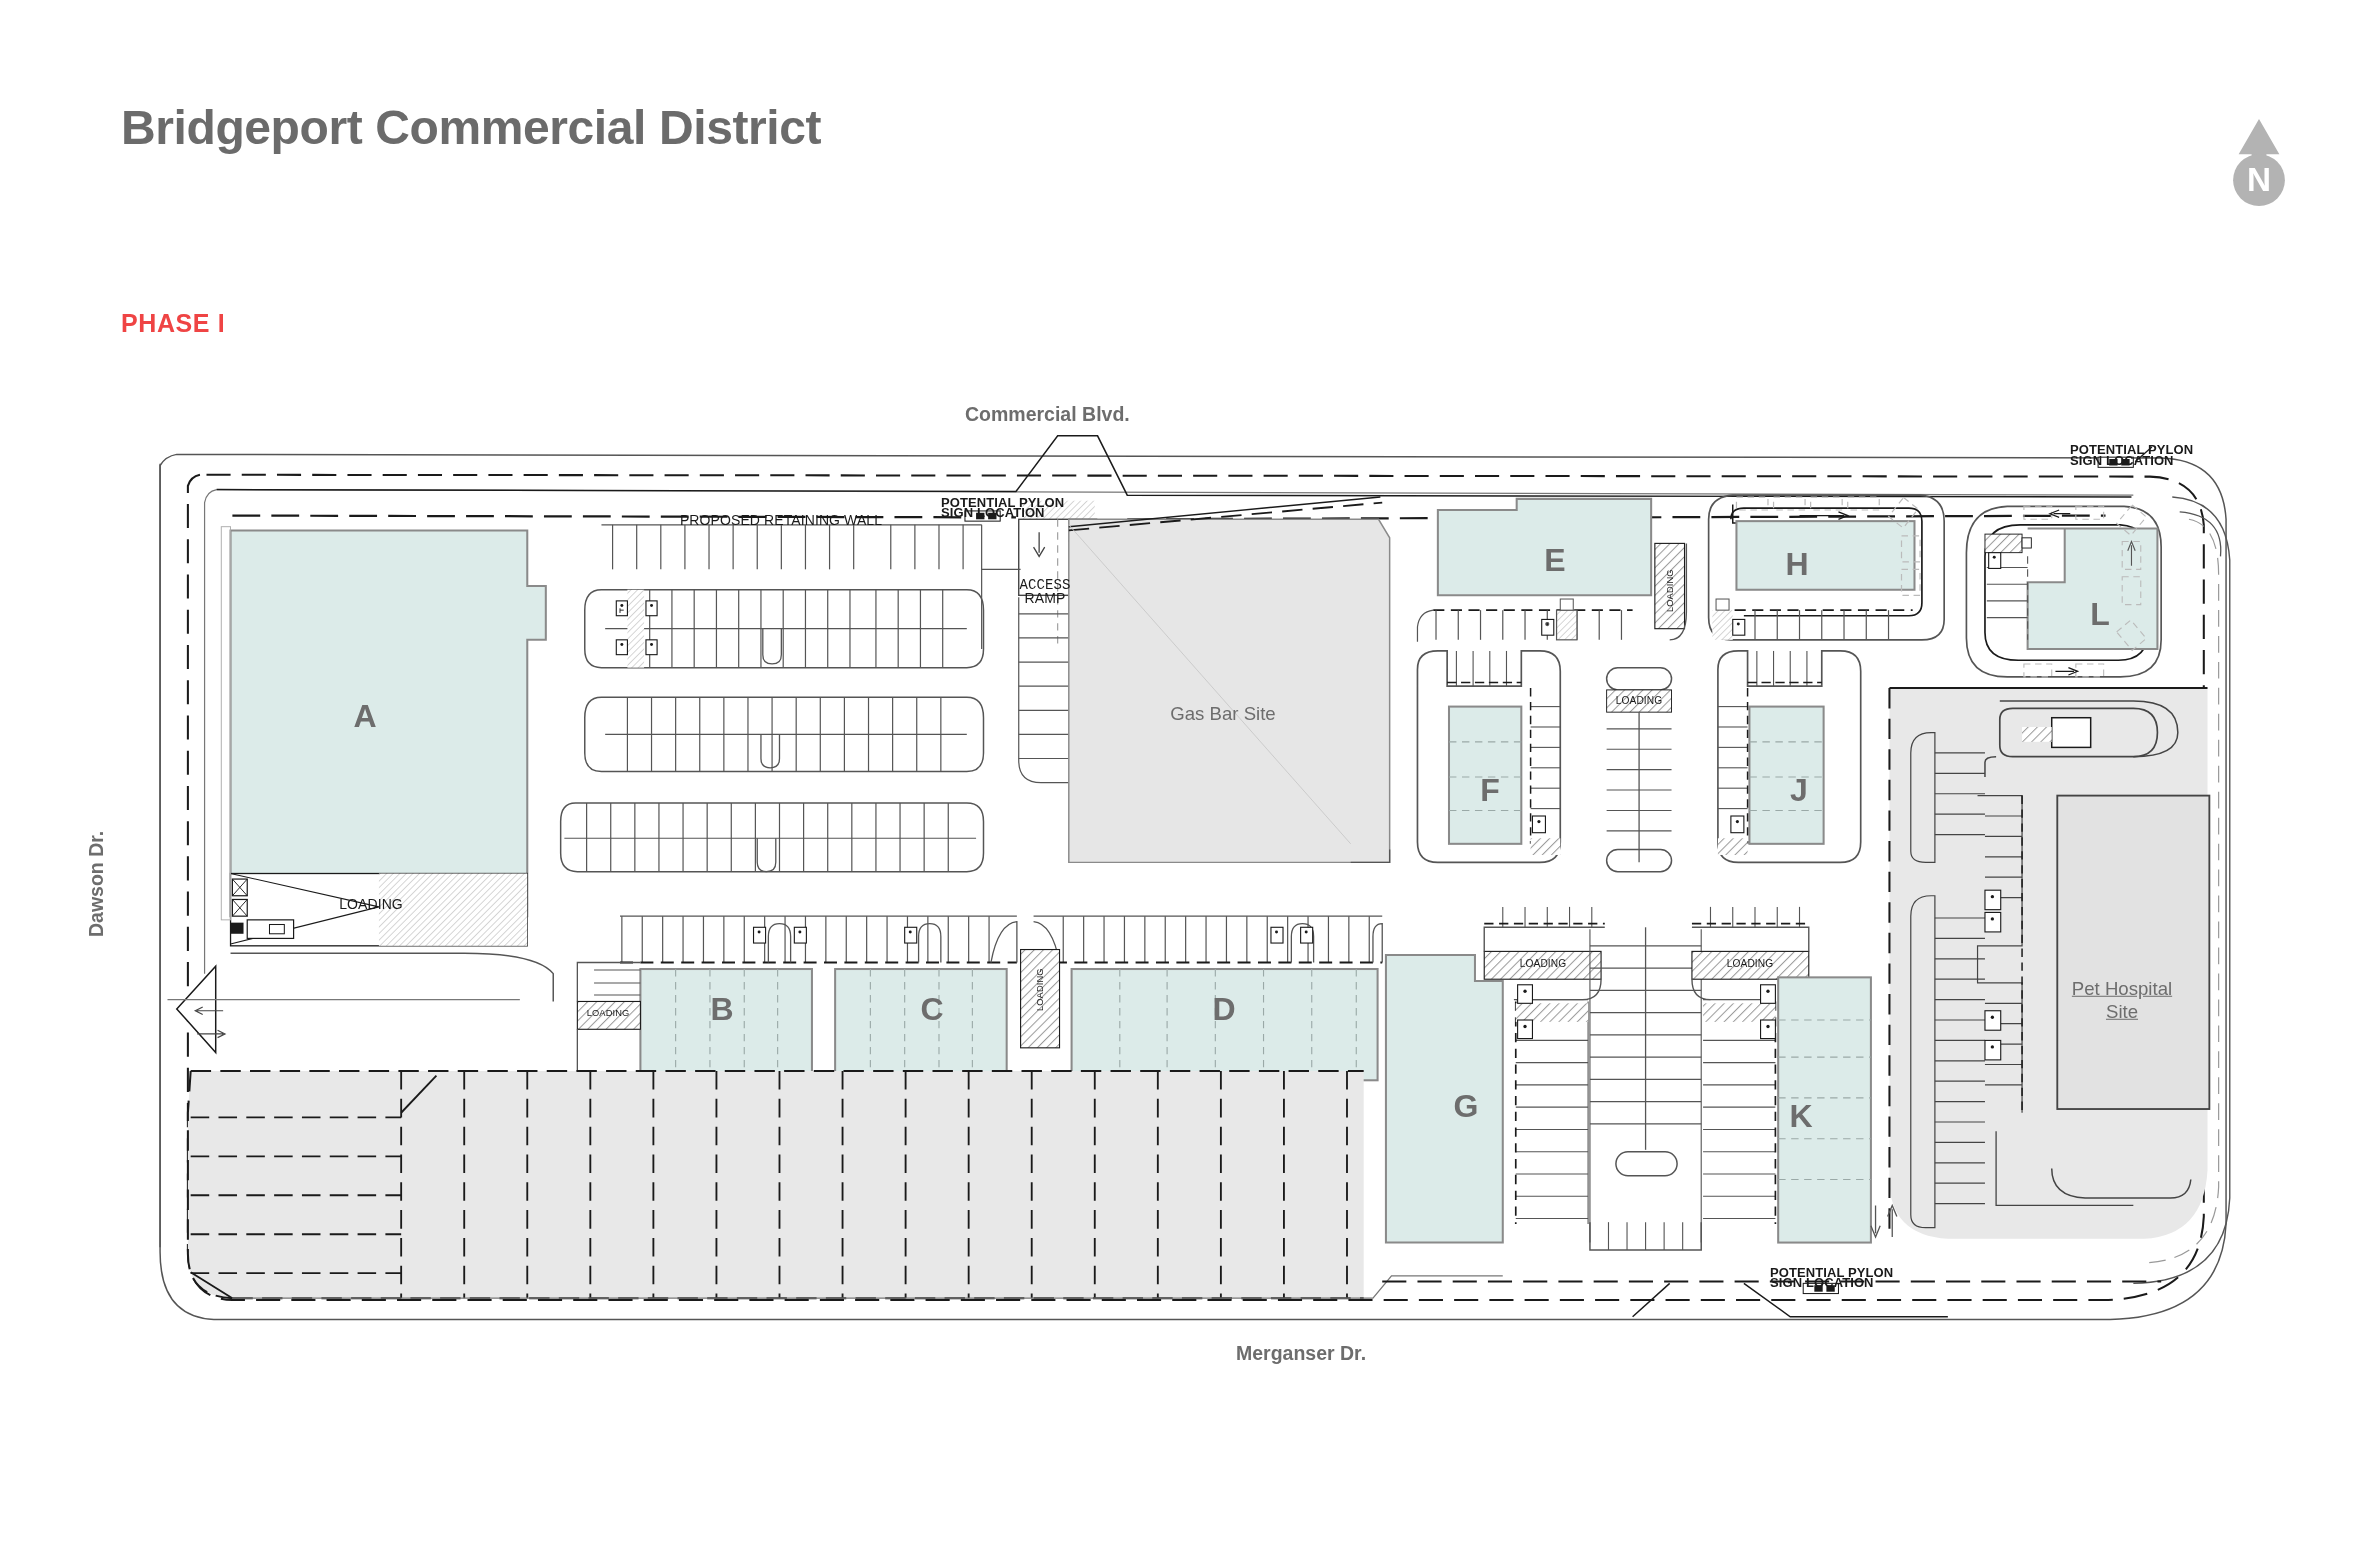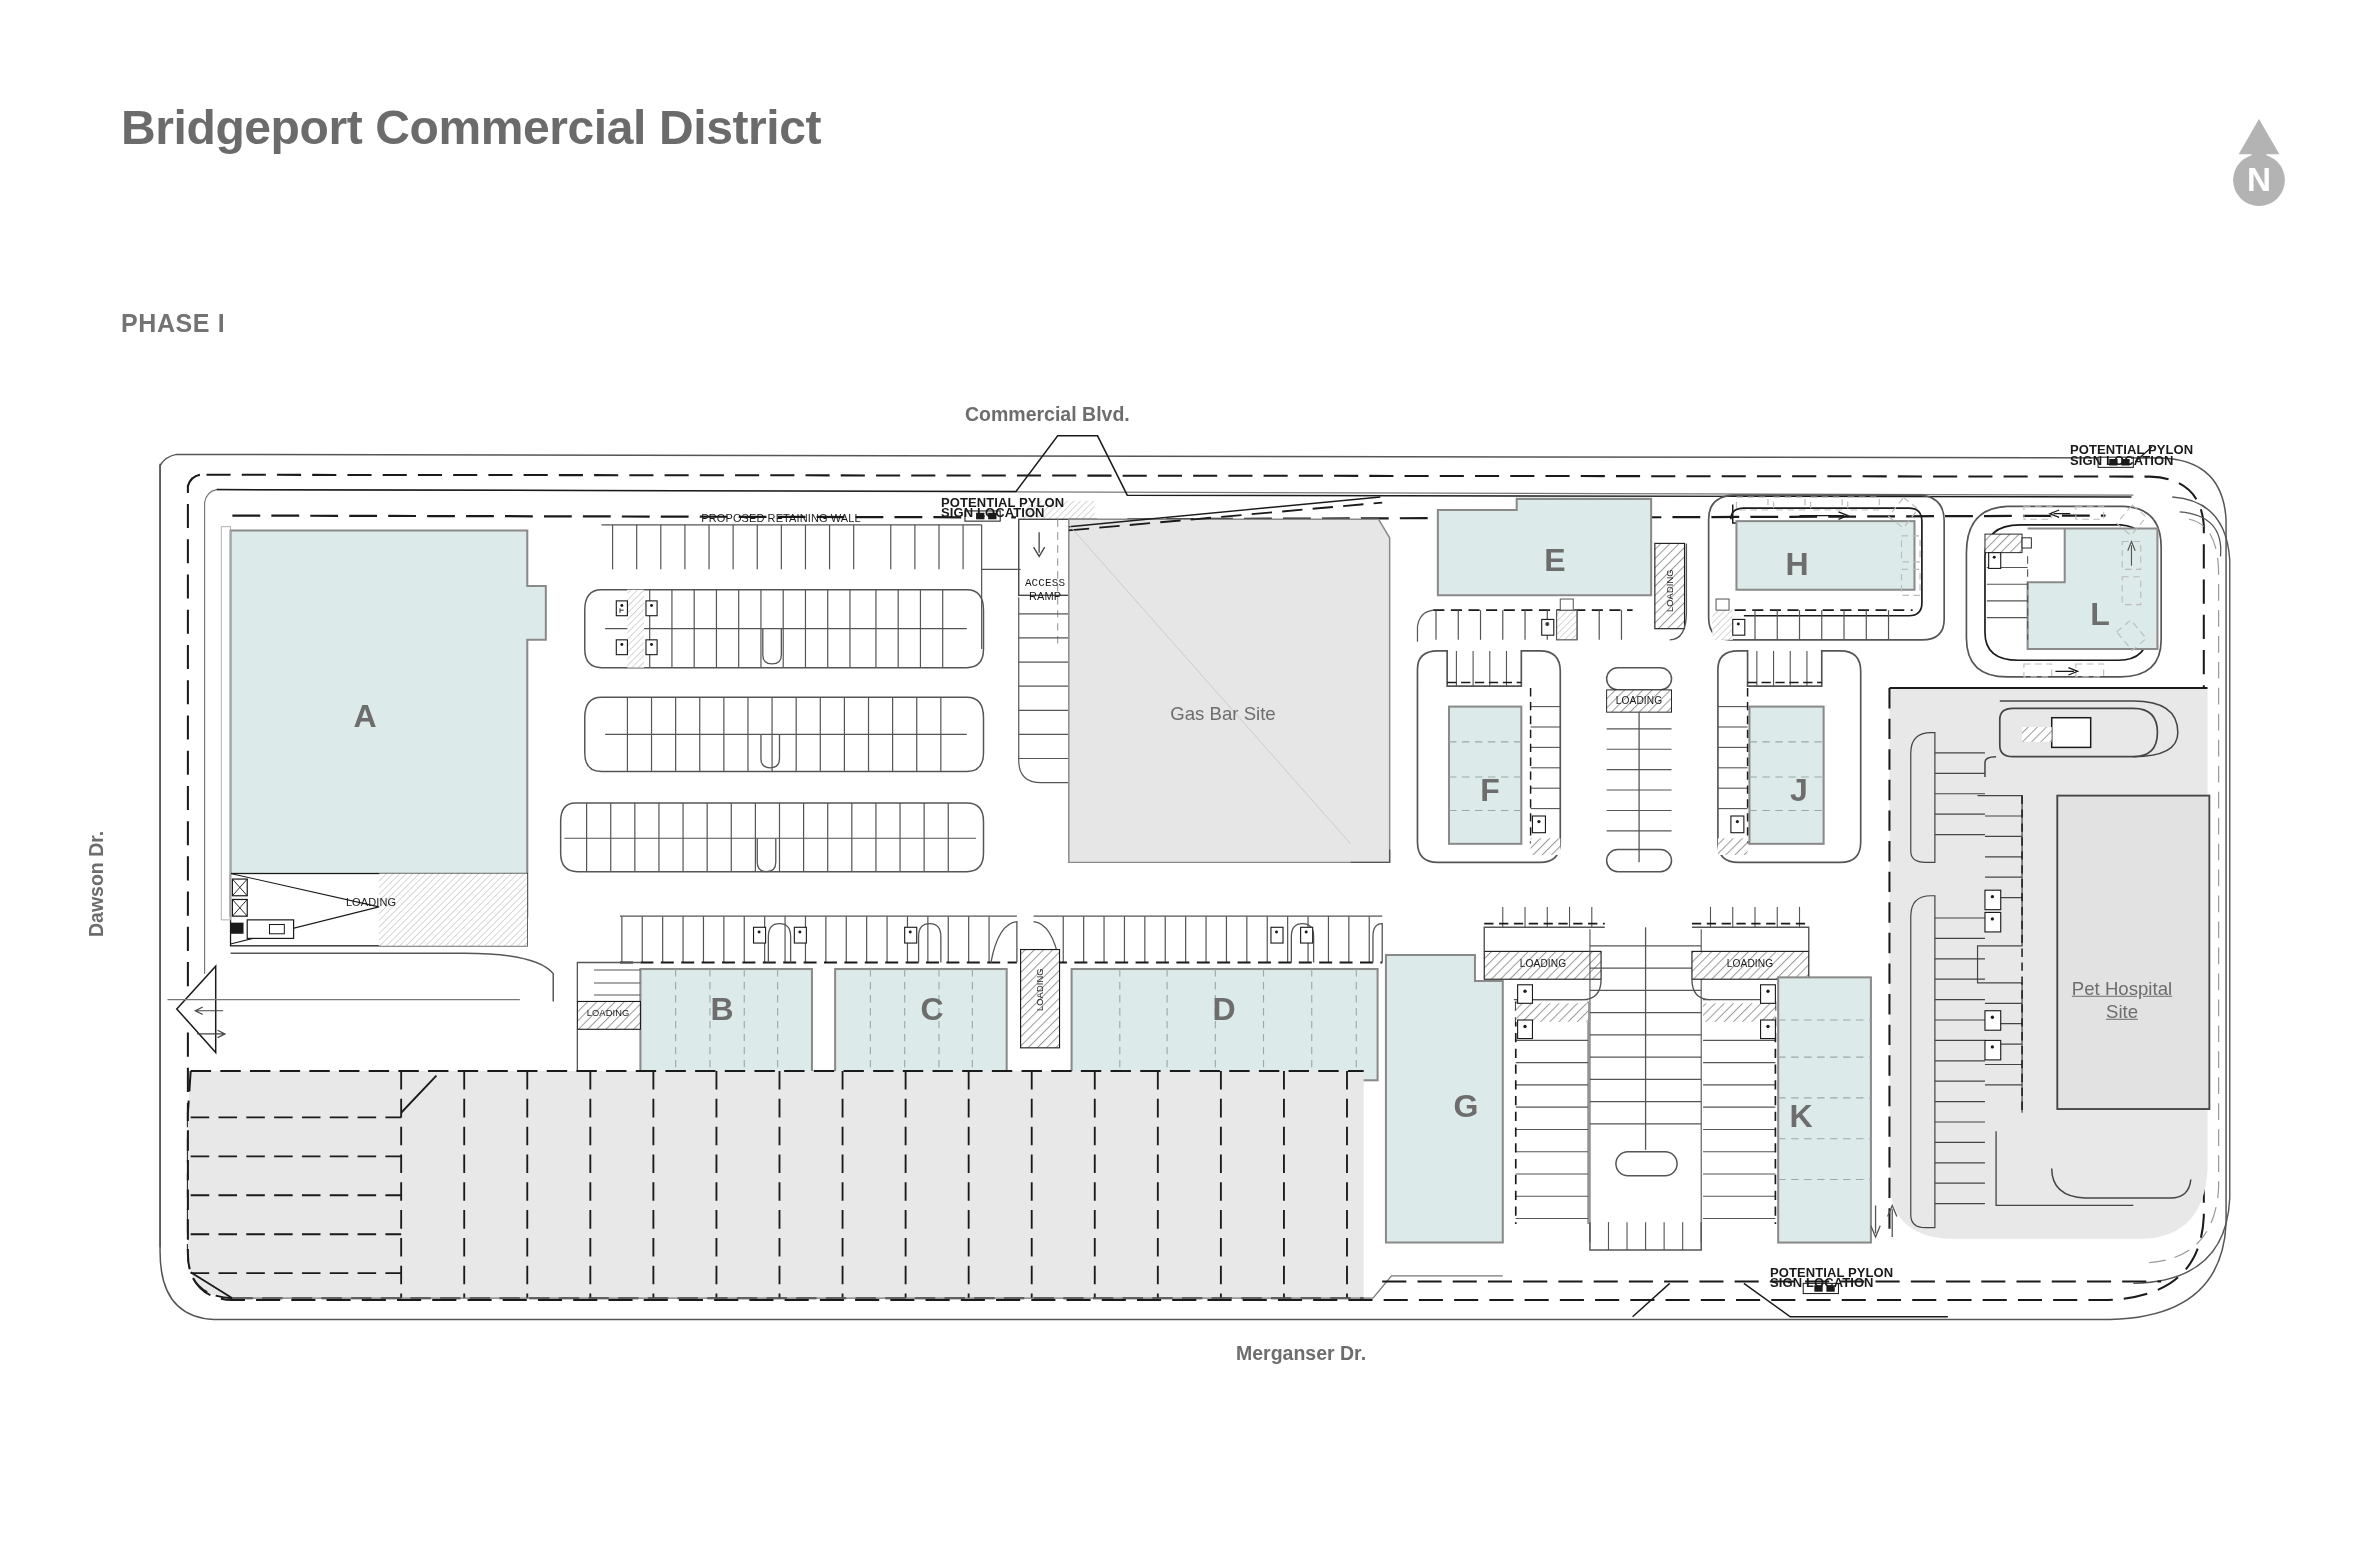--- a/index.html
+++ b/index.html
@@ -26,21 +26,21 @@
     color: #6b6b6b;
     letter-spacing: -0.4px;
     white-space: nowrap;
   }
   #phase-label {
     position: absolute;
     left: 121px;
     top: 309px;
     font-size: 25px;
     font-weight: bold;
-    color: #737373;
+    color: #ef4444;
     letter-spacing: 0.6px;
     white-space: nowrap;
   }
 
   
   #north-arrow {
     position: absolute;
     left: 2222px;
     top: 117px;
     width: 74px;
@@ -89,21 +89,21 @@
     text-align: center;
     transform: translate(-50%, -50%);
     line-height: 1.25;
     pointer-events: none;
     margin-top: 28px;
   }
 
   
   .note {
     position: absolute;
-    font-size: 11px;
+    font-size: 14px;
     color: #1a1a1a;
     font-family: "Liberation Sans", sans-serif;
     letter-spacing: 0.1px;
     white-space: pre;
     line-height: 1.15;
     pointer-events: none;
   }
   .note.tiny { font-size: 13px; font-weight: bold; }
   .note.center { transform: translateX(-50%); text-align: center; }
   .note.vert {

